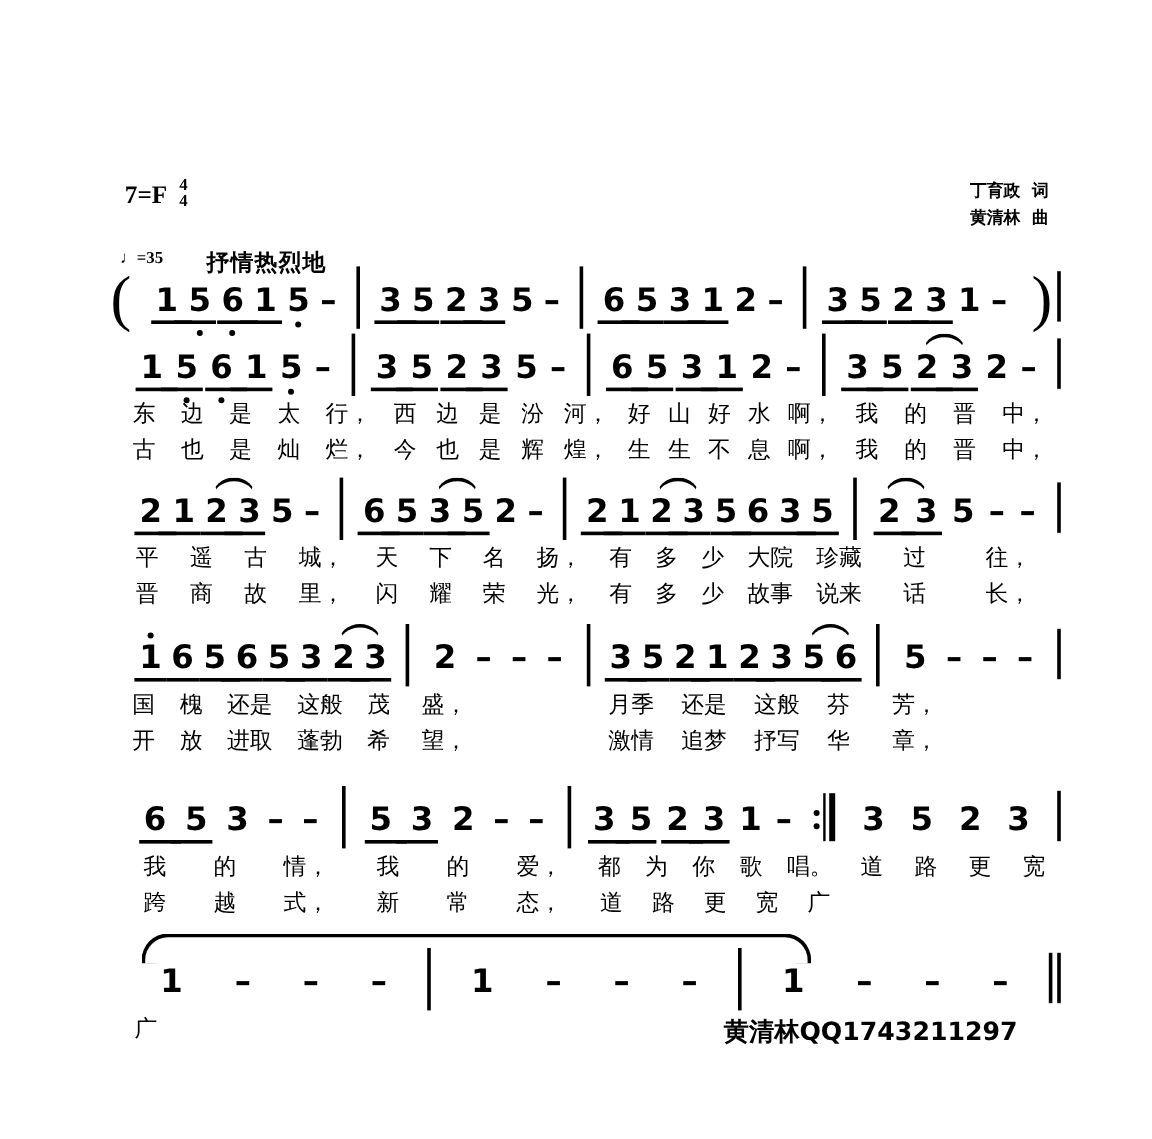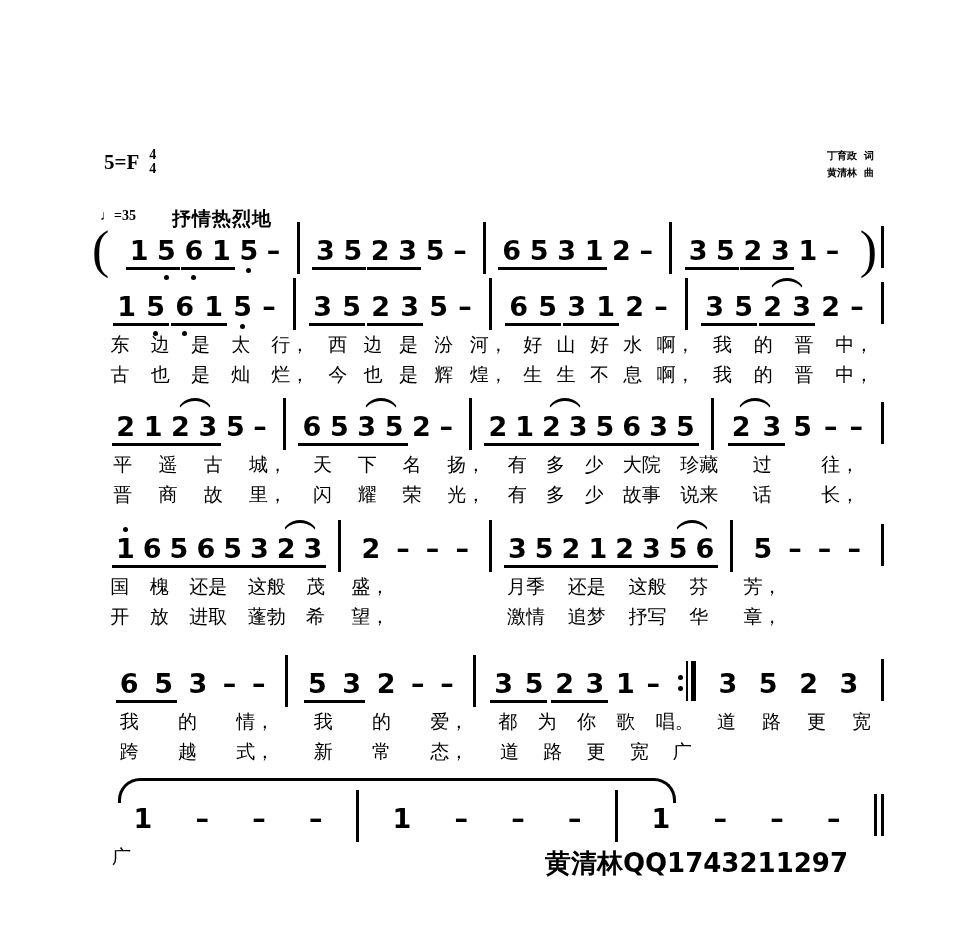--- a/index.html
+++ b/index.html
@@ -25,21 +25,21 @@
     display:flex;align-items:center;gap:10px;
   }
   .meter{display:inline-flex;flex-direction:column;align-items:center;
          font-size:14px;font-weight:700;line-height:1.02;}
   .meter .num{display:block;}
   .meter .den{display:block;}
 
   
   .credits{
     position:absolute;right:86px;top:148px;text-align:left;
-    font-family:"DejaVu Sans", sans-serif;font-size:10px;line-height:1.65;
+    font-family:"DejaVu Sans", sans-serif;font-size:14px;line-height:1.65;
     font-weight:700;
   }
   .credits .row{white-space:pre;}
 
   
   .tempo{
     position:absolute;left:100px;top:208px;
     font-family:"Liberation Serif", serif;font-size:14px;font-weight:700;
   }
   .expr{
@@ -135,31 +135,31 @@
     position:absolute;left:118px;top:778px;width:552px;height:22px;
     border-top:3px solid #000;border-left:3px solid #000;border-right:3px solid #000;
     border-radius:22px 22px 0 0;
     border-bottom:none;
   }
 
   
   .signature{
     position:absolute;right:112px;top:846px;
     font-family:"DejaVu Sans", sans-serif;
-    font-size:26px;font-weight:700;letter-spacing:0px;
+    font-size:21px;font-weight:700;letter-spacing:0px;
   }
 </style>
 </head>
 <body>
 
 <div class="sheet">
 
 
   <div class="keysig">
-    <span>5=F</span>
+    <span>7=F</span>
     <span class="meter">
       <span class="num">4</span>
       <span class="den">4</span>
     </span>
   </div>
 
   <div class="credits">
     <div class="row">丁育政  词</div>
     <div class="row">黄清林  曲</div>
   </div>

